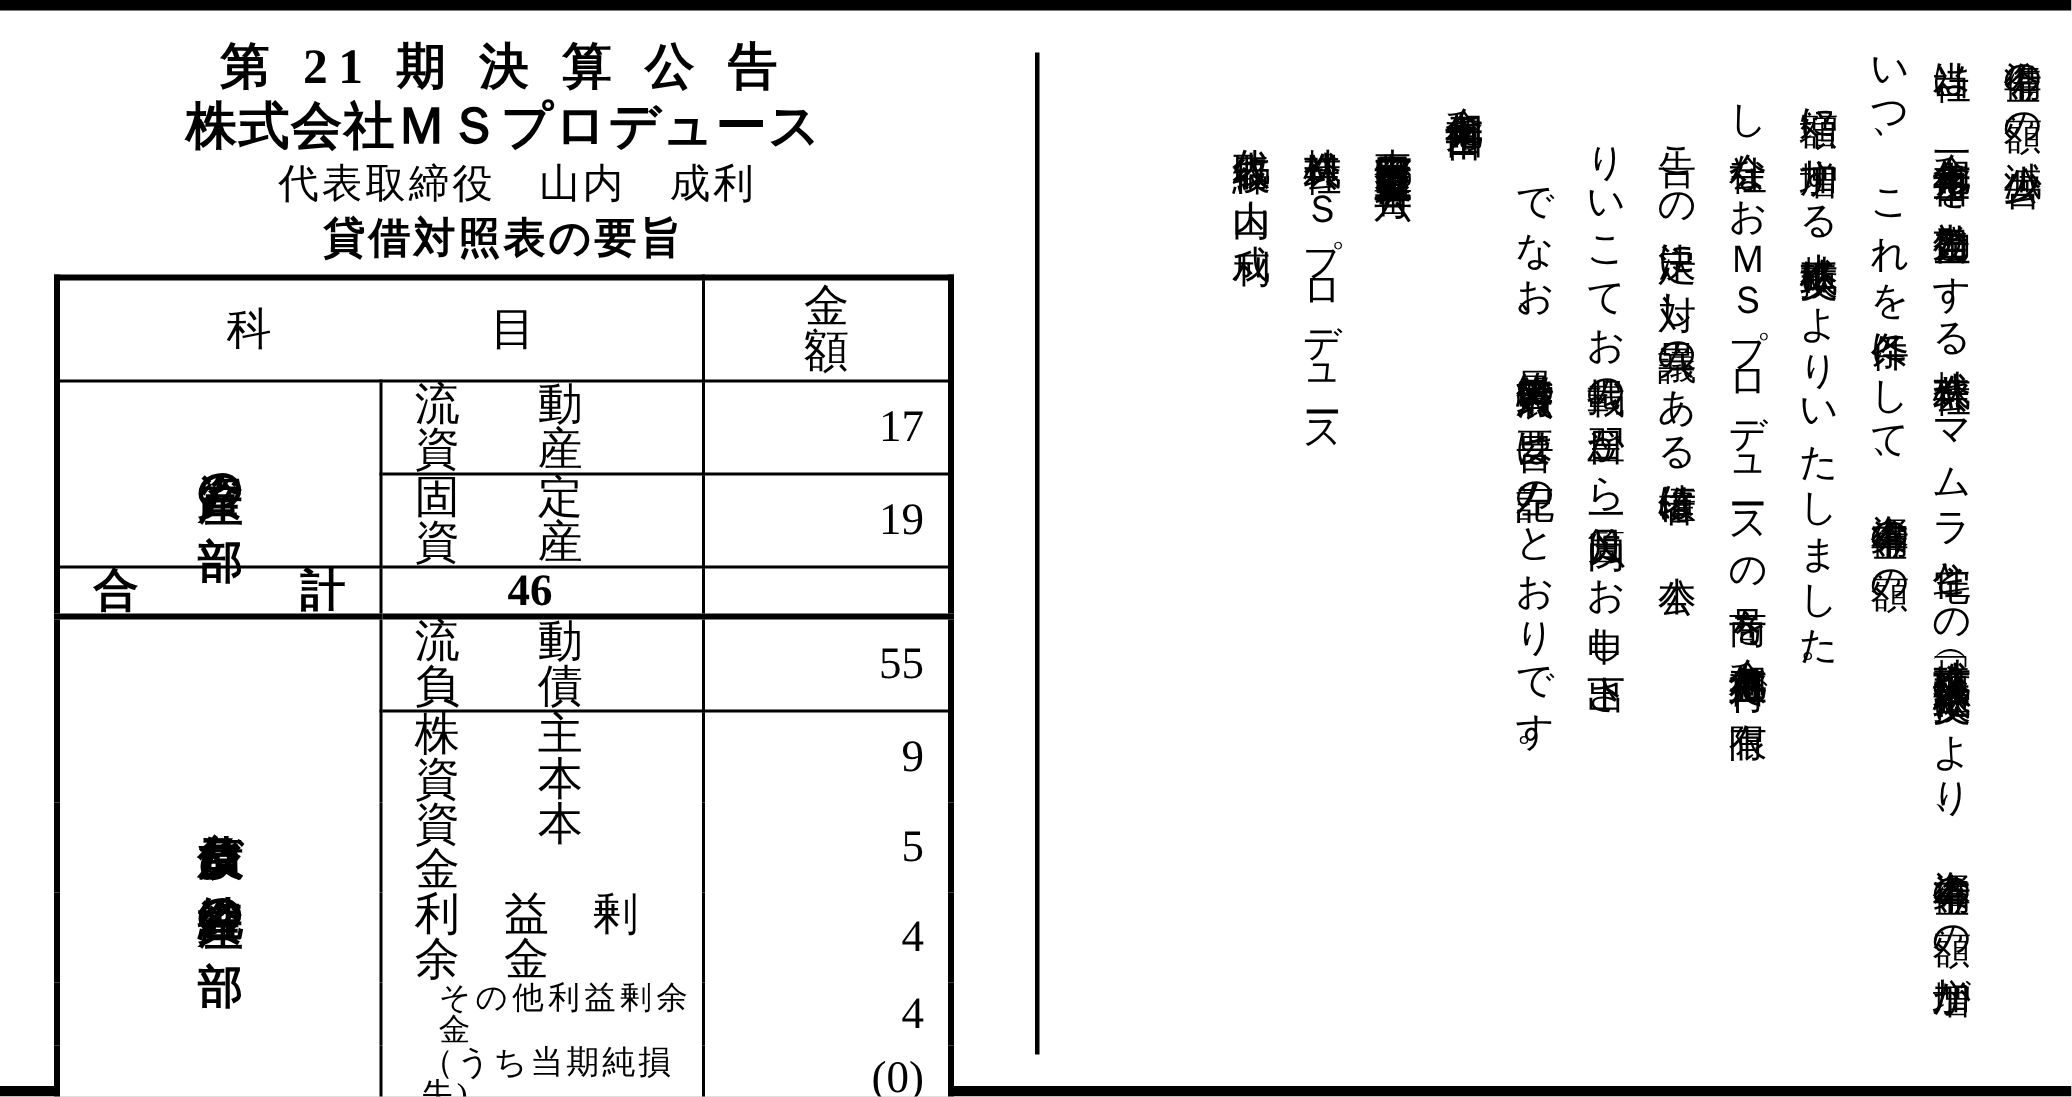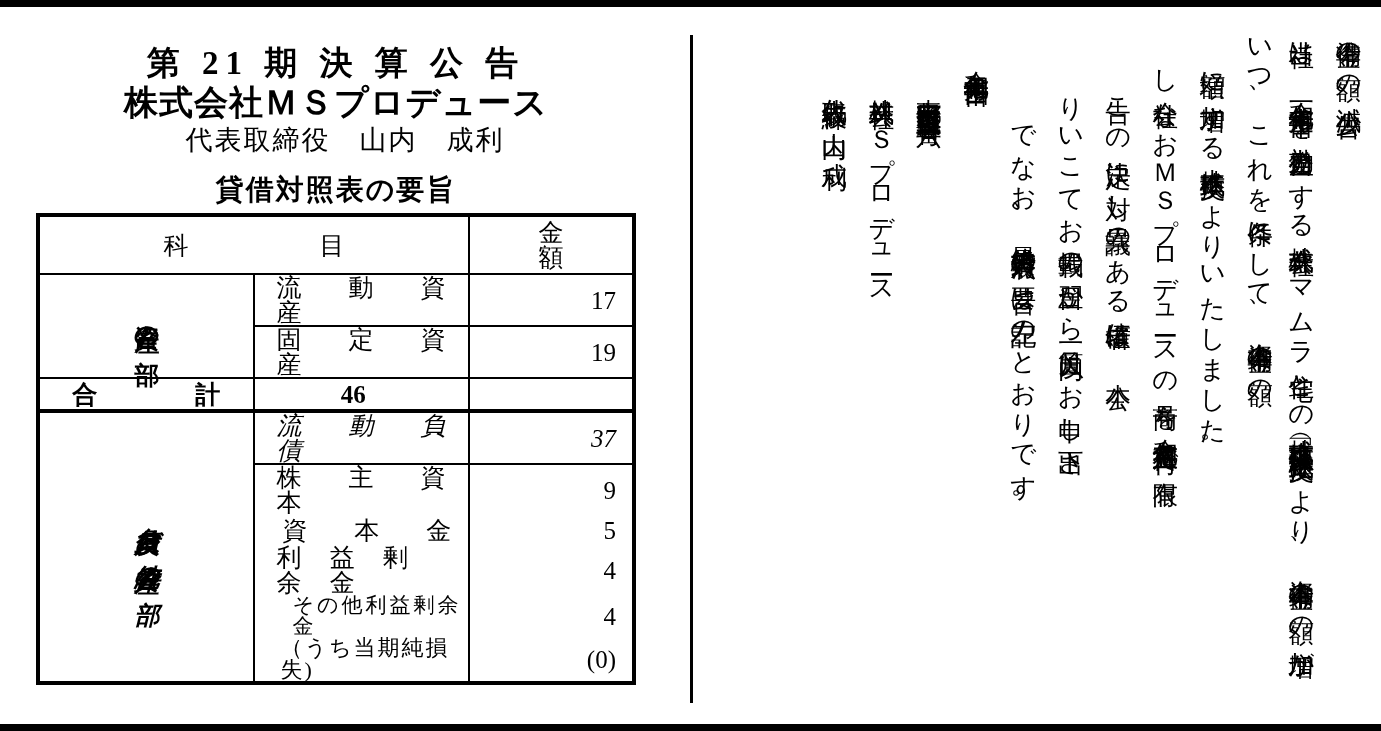--- a/index.html
+++ b/index.html
@@ -14,21 +14,21 @@
     position:relative;
     width:1381px;height:731px;
     box-sizing:border-box;
     border-top:7px solid #000;
     border-bottom:7px solid #000;
     background:#fff;
   }
   
   .left-col{
     position:absolute;
-    left:0;top:24px;
+    left:0;top:6px;
     width:672px;height:700px;
     box-sizing:border-box;
     padding:14px 18px 0 18px;
   }
   .title{
     text-align:center;
     font-size:33px;
     font-weight:bold;
     letter-spacing:7px;
     margin:0 0 2px 0;
@@ -67,21 +67,21 @@
     text-align:center;
     letter-spacing:2px;
     margin:2px 0 0 18px;
     line-height:1.2;
   }
   .bs-title{
     font-size:28px;
     font-weight:bold;
     text-align:center;
     letter-spacing:2px;
-    margin:16px 0 0 0;
+    margin:4px 0 0 0;
     line-height:1.2;
   }
   .bs-sub{
     font-size:27px;
     text-align:center;
     letter-spacing:0px;
     margin:1px 0 0 0;
     line-height:1.2;
   }
   
@@ -93,21 +93,21 @@
     background:#fff;
   }
   table.bs, table.bs td{
     border:2px solid #000;
   }
   table.bs{
     border:4px solid #000;
   }
   table.bs td{
     padding:0;
-    font-size:25px;
+    font-size:30px;
     line-height:1.0;
     height:30px;
   }
   .hd{
     text-align:center;
     font-size:26px;
     letter-spacing:14px;
     padding:3px 0 3px 14px !important;
   }
   .hd2{
@@ -160,21 +160,21 @@
     letter-spacing:16px;
     padding-left:16px !important;
     margin-top:10px;
   }
   .tot-amt{
     text-align:center;
     font-weight:bold;
     font-size:26px;
     padding-right:16px !important;
   }
-  .thick-top{border-top:4px solid #000 !important;font-style:italic;}
+  .thick-top{border-top:4px solid #000 !important;}
   .noborder-top{border-top:0 !important;}
   .noborder-bottom{border-bottom:0 !important;}
 
   
   .divider{
     position:absolute;
     left:690px;top:28px;
     width:0;height:668px;
     border-left:3px solid #000;
   }
@@ -236,28 +236,28 @@
       <tr>
         <td class="tot-label">合　　計</td>
         <td class="tot-amt">46</td>
       </tr>
 
       <tr>
         <td class="side thick-top" rowspan="6">
           <span class="vtext">負債及び純資産の部</span>
         </td>
         <td class="item thick-top">流　動　負　債</td>
-        <td class="amt thick-top">37</td>
+        <td class="amt thick-top">55</td>
       </tr>
       <tr>
         <td class="item noborder-bottom" style="border-bottom:0;">株　主　資　本</td>
         <td class="amt noborder-bottom" style="border-bottom:0;">9</td>
       </tr>
       <tr>
-        <td class="item noborder-top noborder-bottom" style="border-top:0;border-bottom:0;text-align:center;">資　本　金</td>
+        <td class="item noborder-top noborder-bottom" style="border-top:0;border-bottom:0;">資　本　金</td>
         <td class="amt noborder-top noborder-bottom" style="border-top:0;border-bottom:0;">5</td>
       </tr>
       <tr>
         <td class="item noborder-top noborder-bottom" style="border-top:0;border-bottom:0;">利 益 剰 余 金</td>
         <td class="amt noborder-top noborder-bottom" style="border-top:0;border-bottom:0;">4</td>
       </tr>
       <tr>
         <td class="item sub noborder-top noborder-bottom" style="border-top:0;border-bottom:0;">その他利益剰余金</td>
         <td class="amt noborder-top noborder-bottom" style="border-top:0;border-bottom:0;">4</td>
       </tr>

